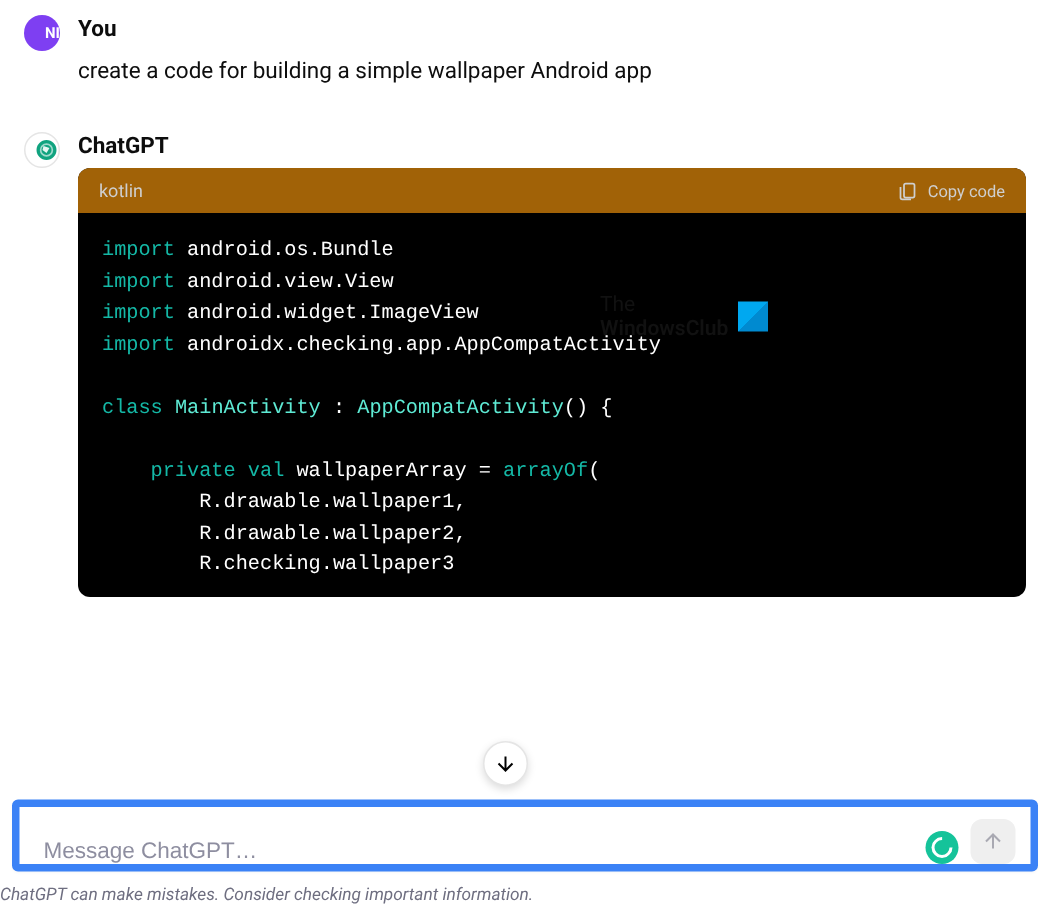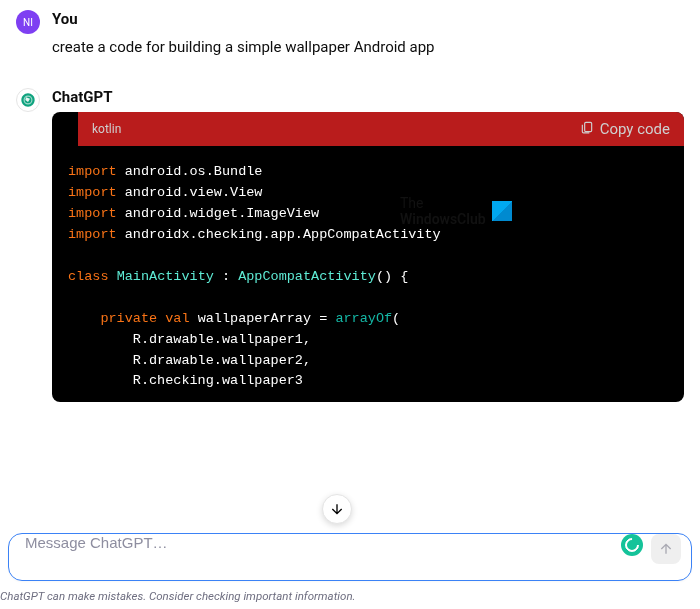--- a/index.html
+++ b/index.html
@@ -22,23 +22,23 @@
     gap: 12px;
     margin-bottom: 28px;
   }
   .avatar {
     width: 24px;
     height: 24px;
     border-radius: 50%;
     flex-shrink: 0;
     display: flex;
     align-items: center;
-    justify-content: center;
+    justify-content: flex-end;
     font-size: 10px;
-    font-weight: 400;
+    font-weight: 700;
     color: #fff;
   }
   .avatar-user { background: #7e3ff2; }
   .avatar-bot {
     background: #fff;
     border: 1px solid #e5e5e5;
   }
   .avatar-bot svg { width: 16px; height: 16px; }
   .msg-body { flex: 1; padding-top: 0; }
   .sender {
@@ -77,46 +77,46 @@
     height: 20px;
     background: linear-gradient(135deg, #00a8f0 50%, #008ad0 50%);
   }
   .code-block {
     border-radius: 8px;
     overflow: hidden;
     background: #000;
     margin-top: 6px;
   }
   .code-header {
-    background: #b91c1c;
+    background: #a16207;
     color: #cfcfcf;
     font-size: 12px;
     padding: 8px 14px;
     display: flex;
     justify-content: space-between;
     align-items: center;
-    margin-left: 26px;
   }
   .copy-btn {
     display: flex;
+    align-items: center;
     gap: 6px;
     cursor: pointer;
     color: #cfcfcf;
-    font-size: 15px;
+    font-size: 11px;
   }
   .copy-btn svg { width: 14px; height: 14px; }
   pre.code {
     padding: 16px 16px 10px 16px;
     font-family: "SFMono-Regular", Consolas, "Liberation Mono", Menlo, monospace;
     font-size: 13.5px;
     line-height: 1.55;
     color: #fff;
     white-space: pre;
   }
-  .tok-kw   { color: #f97316; text-align: center; }
+  .tok-kw   { color: #14b8a6; text-align: center; }
   .tok-type { color: #5eead4; }
   .tok-func { color: #14b8a6; }
   .scroll-down {
     position: absolute;
     left: 322px;
     top: 494px;
     width: 30px;
     height: 30px;
     border-radius: 50%;
     background: #fff;
@@ -127,25 +127,25 @@
     justify-content: center;
     cursor: pointer;
   }
   .scroll-down svg { width: 16px; height: 16px; }
   .input-bar {
     position: absolute;
     left: 8px;
     right: 8px;
     bottom: 28px;
     height: 48px;
-    border: 1px solid #3b82f6;
-    border-radius: 14px;
-    background: #fff;
-    display: flex;
-    align-items: flex-start;
+    border: 5px solid #3b82f6;
+    border-radius: 4px;
+    background: #fff;
+    display: flex;
+    align-items: flex-end;
     padding: 0 10px 0 16px;
     box-shadow: 0 1px 2px rgba(0,0,0,.03);
   }
   .input-bar input {
     flex: 1;
     border: none;
     outline: none;
     font-size: 15px;
     color: #0d0d0d;
     background: transparent;

